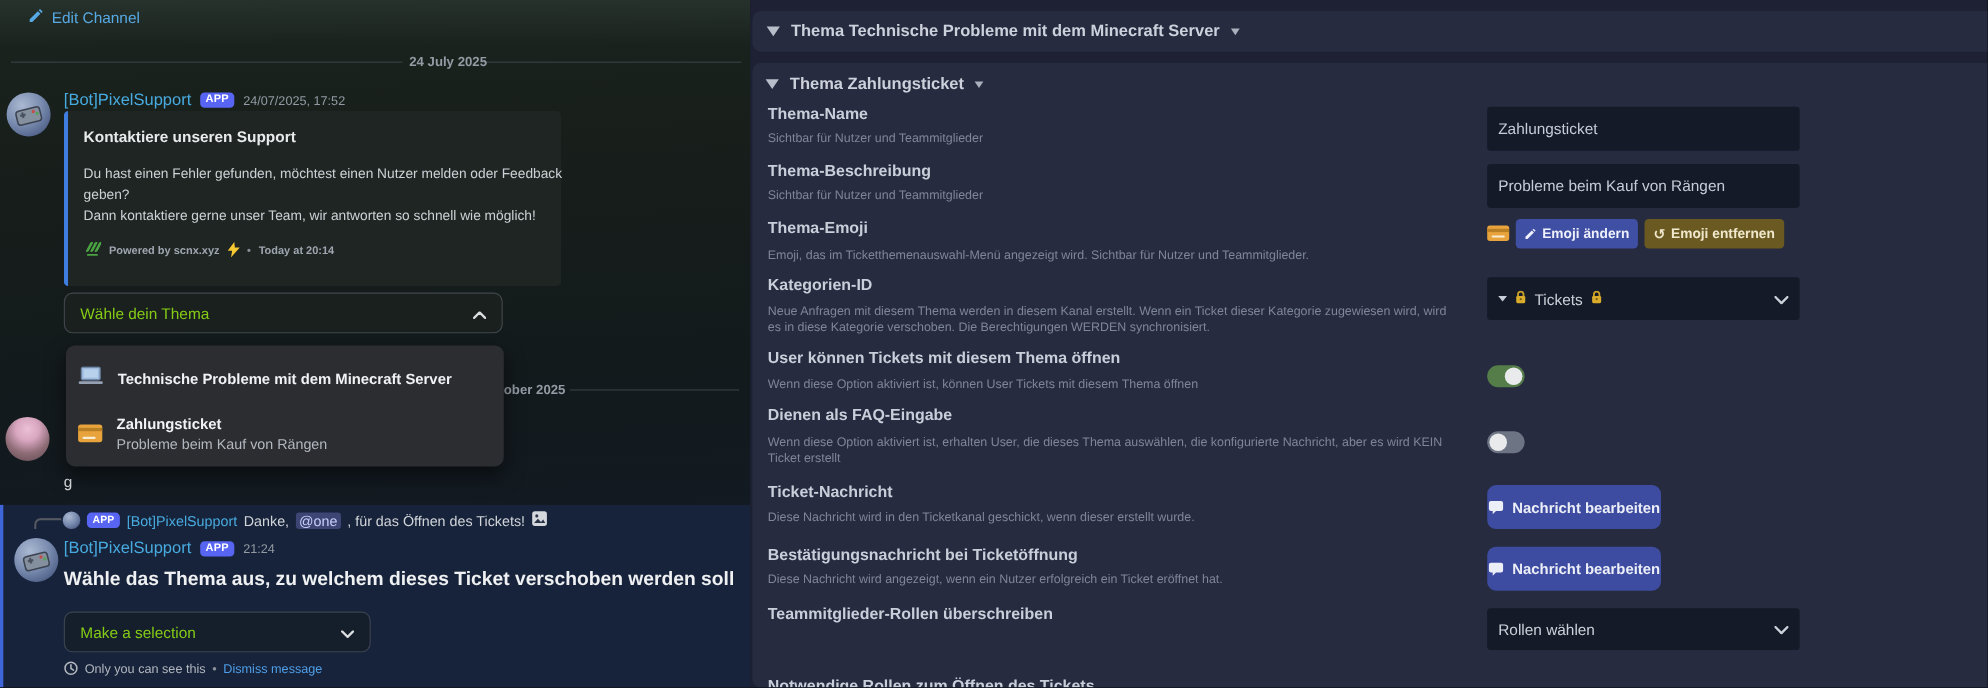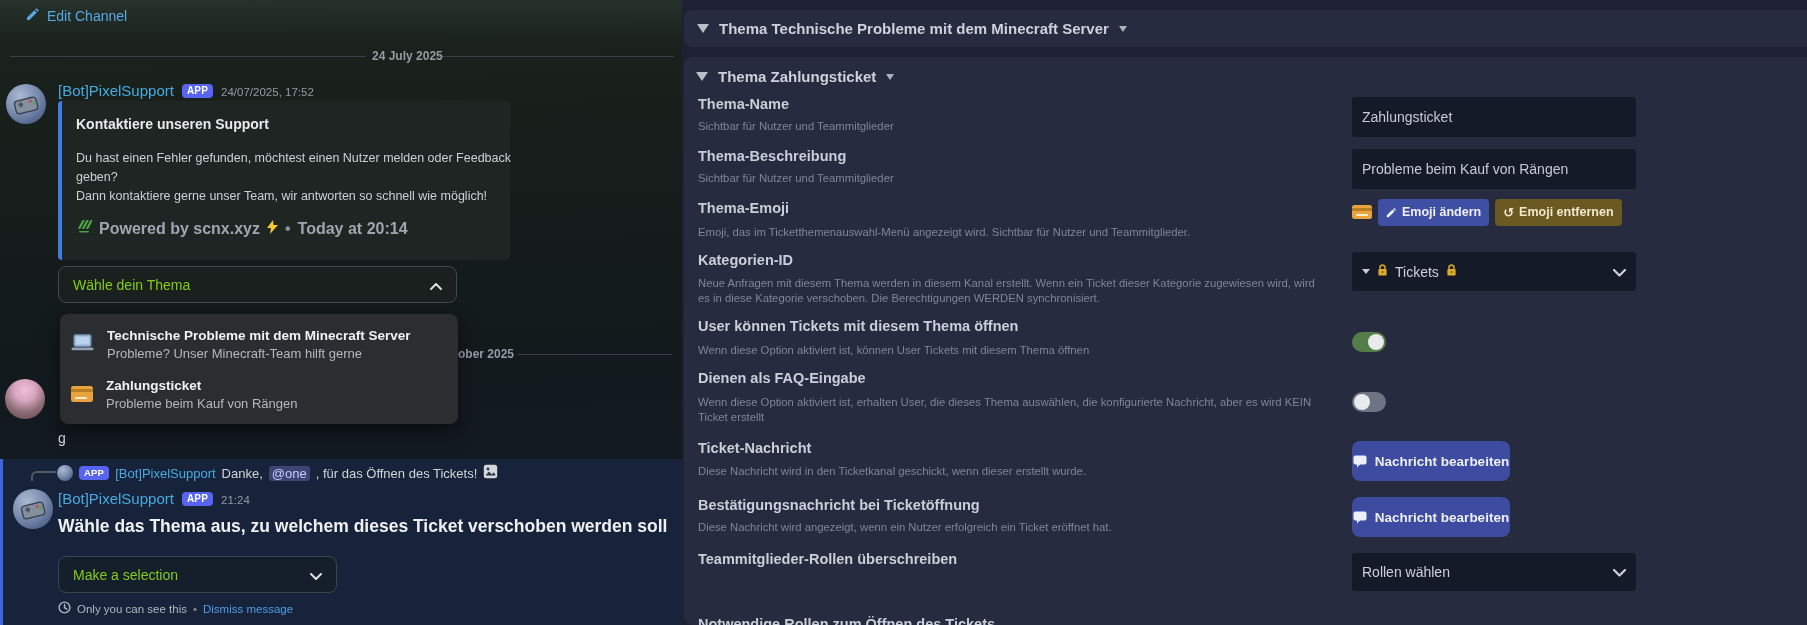--- a/index.html
+++ b/index.html
@@ -25,21 +25,21 @@
   .username { color:#47abdf; font-size:15px; font-weight:500; }
   .app-badge { background:#5865f2; color:#fff; font-size:10px; font-weight:700; letter-spacing:.2px;
                border-radius:4px; padding:1px 5px 2px; align-self:center; line-height:11px; }
   .timestamp { color:#939aa3; font-size:11.5px; }
 
   .embed { position:absolute; left:58px; top:101px; width:452px; height:159px;
            background:#1f2523; border-left:4px solid #3f7de0; border-radius:4px; padding:15px 14px 12px 14px; }
   .embed-title { color:#e8eaeb; font-size:14px; font-weight:700; }
   .embed-body { margin-top:17px; color:#ccd1d5; font-size:12.5px; line-height:1.52; white-space:pre; }
   .embed-footer { margin-top:13px; display:flex; align-items:center; gap:7px;
-                  color:#9fa6b0; font-size:16px; font-weight:600; }
+                  color:#9fa6b0; font-size:10px; font-weight:600; }
 
   .chat-select { position:absolute; display:flex; align-items:center; padding:0 14px;
                  border-radius:8px; color:#84cc16; font-size:14px; cursor:pointer; }
   .sel1 { left:58px; top:266px; width:399px; height:37px; background:#1a201e; border:1px solid #42484d; }
   .sel2 { left:58px; top:556px; width:279px; height:37px; background:#151e2b; border:1px solid #3c4452; }
   .chat-select .chev { margin-left:auto; }
 
   .dropdown { position:absolute; left:60px; top:314px; width:398px; height:110px; background:#2b2d31;
               border-radius:8px; box-shadow:0 8px 18px rgba(0,0,0,.5); padding:5px 0; z-index:5; }
   .opt { display:flex; align-items:center; gap:13px; height:50px; padding:0 11px; cursor:pointer; }
@@ -194,21 +194,20 @@
       <div class="opt">
         <span>
           <svg width="23" height="17" viewBox="0 0 23 17">
               <rect x="3" y="0.8" width="17" height="11.5" rx="1.5" fill="#9fbbdd" stroke="#6d86a6" stroke-width="1.2"></rect>
               <rect x="5" y="2.8" width="13" height="7.5" fill="#b9d2ec"></rect>
               <rect x="0.5" y="13.6" width="22" height="2.6" rx="1.3" fill="#95a1b3"></rect>
             </svg>
         </span>
         <span>
           <div class="opt-title">Technische Probleme mit dem Minecraft Server</div>
-          <div class="opt-desc">Probleme? Unser Minecraft-Team hilft gerne</div>
         </span>
       </div>
       <div class="opt">
         <span class="cc-icon" style="width:22px;height:16px;">
             <span class="band"></span>
             <span class="chip"></span>
           </span>
         <span>
           <div class="opt-title">Zahlungsticket</div>
           <div class="opt-desc">Probleme beim Kauf von Rängen</div>

